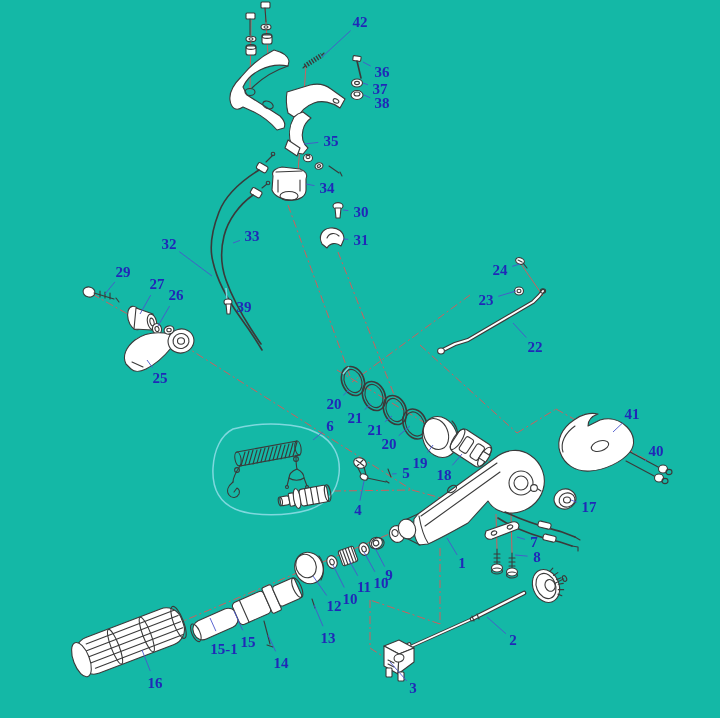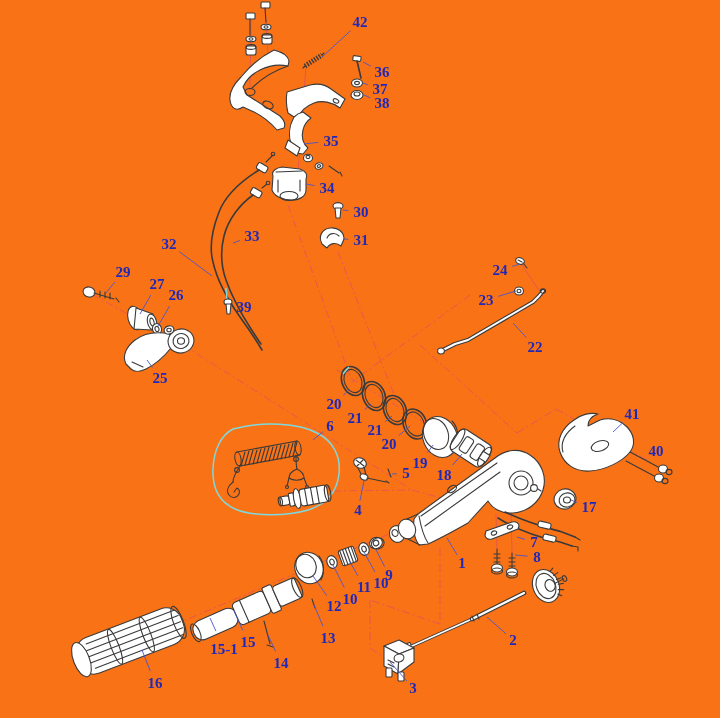--- a/index.html
+++ b/index.html
@@ -1,16 +1,16 @@
 <!DOCTYPE html>
 <html><head>
 <meta charset="utf-8">
 <style>
   html,body{margin:0;padding:0;background:#ffffff;}
-  #stage{position:relative;width:720px;height:718px;background:#f97316;overflow:hidden;}
+  #stage{position:relative;width:720px;height:718px;background:#14b8a6;overflow:hidden;}
   svg{position:absolute;left:0;top:0;}
   svg *{vector-effect:non-scaling-stroke;}
   .art{stroke:#3a3a3a;stroke-width:1.1;fill:none;stroke-linecap:round;stroke-linejoin:round;}
   .artf{stroke:#3a3a3a;stroke-width:1.1;fill:#ffffff;stroke-linejoin:round;}
   .thick{stroke-width:1.6;}
   .red{stroke:#e25555;stroke-width:0.9;fill:none;}
   .reddd{stroke:#e25555;stroke-width:0.9;fill:none;stroke-dasharray:8 3 2 3;}
   .cyan{stroke:#7fd8de;stroke-width:1.5;fill:none;stroke-linejoin:round;}
   .callout-text{font-family:"Liberation Serif","DejaVu Serif",serif;font-weight:bold;font-size:15px;}
   .leader{stroke-width:0.9;fill:none;}

